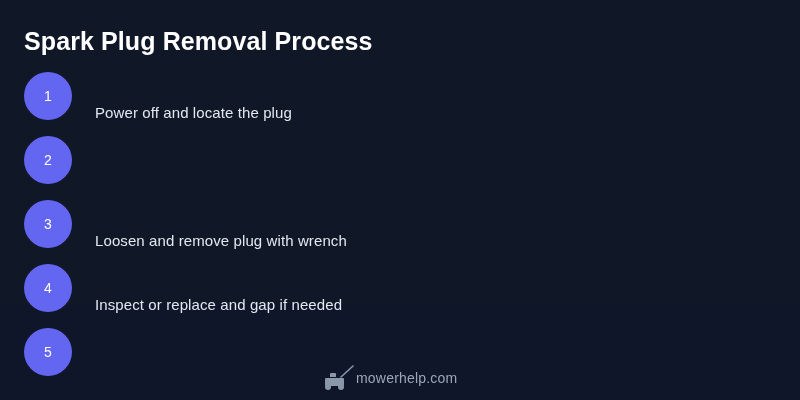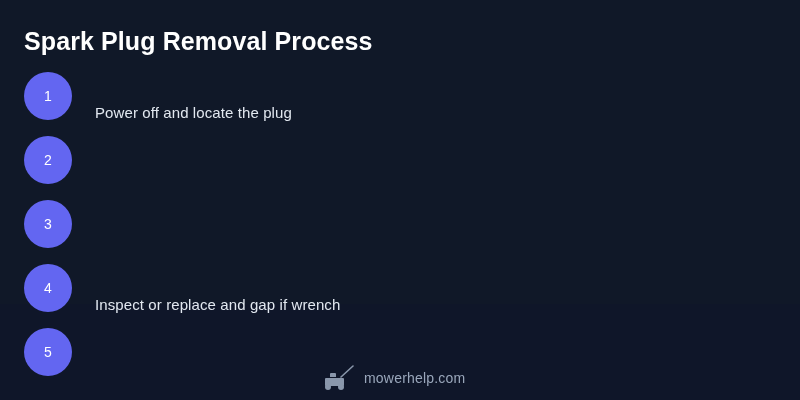--- a/index.html
+++ b/index.html
@@ -77,21 +77,21 @@
     white-space: nowrap;
     letter-spacing: 0.1px;
   }
   #watermark {
     position: absolute;
     left: 322px;
     top: 364px;
     height: 28px;
     display: flex;
     align-items: center;
-    gap: 8px;
+    gap: 0;
   }
   #mower-icon {
     width: 34px;
     height: 26px;
     display: block;
     flex: none;
   }
   #watermark-text {
     font-size: 14px;
     font-weight: normal;
@@ -119,27 +119,28 @@
     <div class="step-row">
       <div class="step-badge">
         <span class="step-number">2</span>
       </div>
     </div>
 
     <div class="step-row">
       <div class="step-badge">
         <span class="step-number">3</span>
       </div>
+      <div class="step-label">Loosen and remove plug with wrench</div>
     </div>
 
     <div class="step-row">
       <div class="step-badge">
         <span class="step-number">4</span>
       </div>
-      <div class="step-label">Inspect or replace and gap if wrench</div>
+      <div class="step-label">Inspect or replace and gap if needed</div>
     </div>
 
     <div class="step-row">
       <div class="step-badge">
         <span class="step-number">5</span>
       </div>
     </div>
 
   </div>
 

